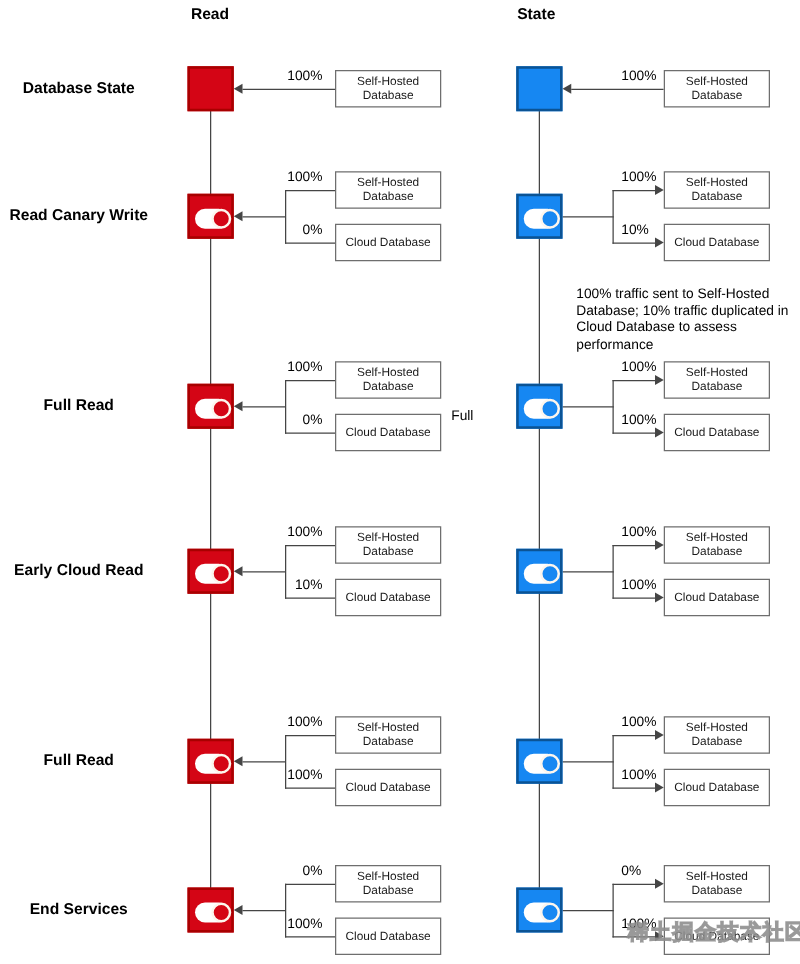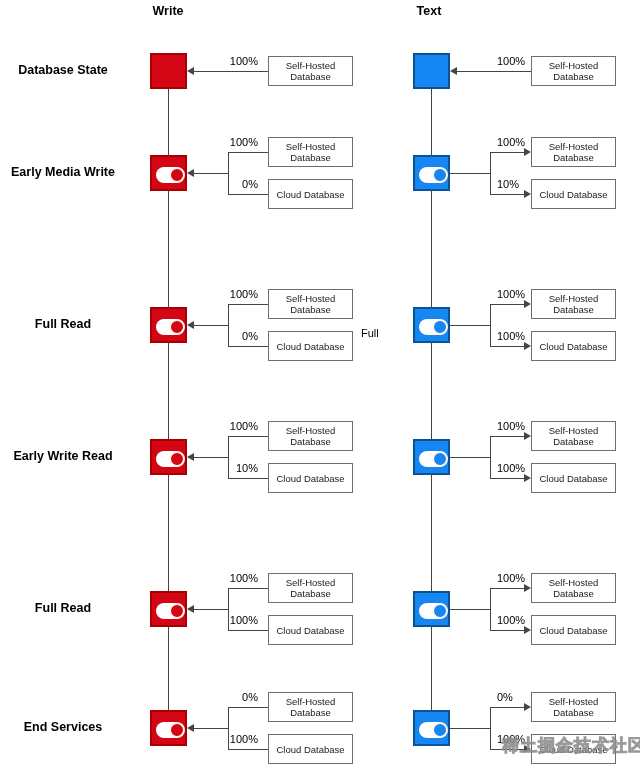--- a/index.html
+++ b/index.html
@@ -25,38 +25,38 @@
   .note{position:absolute;font-size:11px;line-height:13.5px;z-index:3;}
   .watermark{
     position:absolute;font-size:17px;font-weight:bold;letter-spacing:1px;z-index:5;
     color:rgba(170,170,170,0.35);-webkit-text-stroke:1px rgba(140,140,140,0.85);pointer-events:none;white-space:nowrap;
   }
 </style>
 </head>
 <body>
 
 <div class="canvas">
-  <div class="col-header" style="left:128px;top:4px;">Write</div>
-  <div class="col-header" style="left:389px;top:4px;">Text</div>
+  <div class="col-header" style="left:128px;top:4px;">Read</div>
+  <div class="col-header" style="left:389px;top:4px;">State</div>
 
   <div id="diagram">
       <div class="vcol" style="left: 168px; top: 71px; height: 657px;"></div>
       <div class="vcol" style="left: 431px; top: 71px; height: 657px;"></div>
       <div class="stage-label" style="top: 63px;">Database State</div>
       <div class="node" style="left: 150px; top: 53px; background: rgb(212, 5, 21); border-color: rgb(168, 0, 0);"></div>
       <div class="dbbox" style="left: 268px; top: 56px;">Self-Hosted Database</div>
       <div class="arrow-l" style="left: 187px; top: 67px;"></div>
       <div class="hline" style="left: 194px; top: 71px; width: 74px;"></div>
       <div class="pct r" style="left: 208px; top: 55px;">100%</div>
       <div class="node" style="left: 413px; top: 53px; background: rgb(22, 135, 242); border-color: rgb(11, 83, 148);"></div>
       <div class="dbbox" style="left: 531px; top: 56px;">Self-Hosted Database</div>
       <div class="arrow-l" style="left: 450px; top: 67px;"></div>
       <div class="hline" style="left: 457px; top: 71px; width: 74px;"></div>
       <div class="pct l" style="left: 497px; top: 55px;">100%</div>
-      <div class="stage-label" style="top: 165px;">Early Media Write</div>
+      <div class="stage-label" style="top: 165px;">Read Canary Write</div>
       <div class="node" style="left: 150px; top: 155px; background: rgb(212, 5, 21); border-color: rgb(168, 0, 0);">
         <div class="pill">
           <div class="knob" style="background: rgb(212, 5, 21);"></div>
         </div>
       </div>
       <div class="dbbox" style="left: 268px; top: 137px;">Self-Hosted Database</div>
       <div class="pct r" style="left: 208px; top: 136px;">100%</div>
       <div class="hline" style="left: 228px; top: 152px; width: 40px;"></div>
       <div class="dbbox" style="left: 268px; top: 179px;">Cloud Database</div>
       <div class="pct r" style="left: 208px; top: 178px;">0%</div>
@@ -102,21 +102,21 @@
       <div class="dbbox" style="left: 531px; top: 289px;">Self-Hosted Database</div>
       <div class="pct l" style="left: 497px; top: 288px;">100%</div>
       <div class="hline" style="left: 490px; top: 304px; width: 34px;"></div>
       <div class="arrow-r" style="left: 524px; top: 300px;"></div>
       <div class="dbbox" style="left: 531px; top: 331px;">Cloud Database</div>
       <div class="pct l" style="left: 497px; top: 330px;">100%</div>
       <div class="hline" style="left: 490px; top: 346px; width: 34px;"></div>
       <div class="arrow-r" style="left: 524px; top: 342px;"></div>
       <div class="vline" style="left: 490px; top: 304px; height: 43px;"></div>
       <div class="hline" style="left: 450px; top: 325px; width: 41px;"></div>
-      <div class="stage-label" style="top: 449px;">Early Write Read</div>
+      <div class="stage-label" style="top: 449px;">Early Cloud Read</div>
       <div class="node" style="left: 150px; top: 439px; background: rgb(212, 5, 21); border-color: rgb(168, 0, 0);">
         <div class="pill">
           <div class="knob" style="background: rgb(212, 5, 21);"></div>
         </div>
       </div>
       <div class="dbbox" style="left: 268px; top: 421px;">Self-Hosted Database</div>
       <div class="pct r" style="left: 208px; top: 420px;">100%</div>
       <div class="hline" style="left: 228px; top: 436px; width: 40px;"></div>
       <div class="dbbox" style="left: 268px; top: 463px;">Cloud Database</div>
       <div class="pct r" style="left: 208px; top: 462px;">10%</div>
@@ -195,14 +195,15 @@
       <div class="arrow-r" style="left: 524px; top: 703px;"></div>
       <div class="dbbox" style="left: 531px; top: 734px;">Cloud Database</div>
       <div class="pct l" style="left: 497px; top: 733px;">100%</div>
       <div class="hline" style="left: 490px; top: 749px; width: 34px;"></div>
       <div class="arrow-r" style="left: 524px; top: 745px;"></div>
       <div class="vline" style="left: 490px; top: 707px; height: 43px;"></div>
       <div class="hline" style="left: 450px; top: 728px; width: 41px;"></div>
     </div>
 
   <div class="note" style="left:361px;top:327px;">Full</div>
+  <div class="note" style="left:461px;top:229px;width:180px;">100% traffic sent to Self-Hosted Database; 10% traffic duplicated in Cloud Database to assess performance</div>
   <div class="watermark" style="left:502px;top:734px;">稀土掘金技术社区</div>
 </div>
 
 </body></html>

